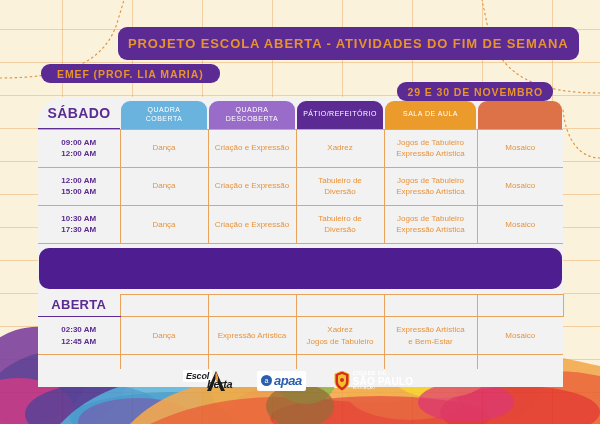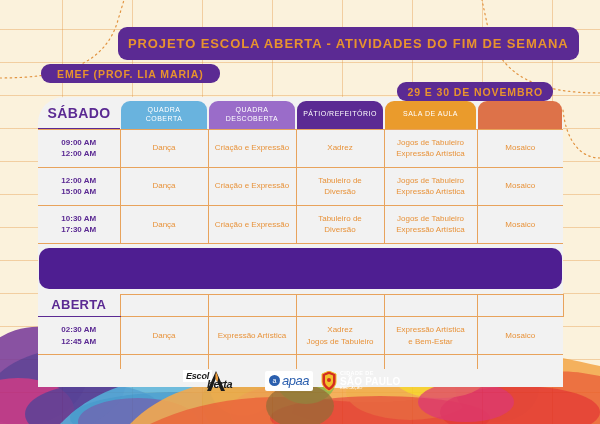--- a/index.html
+++ b/index.html
@@ -130,21 +130,21 @@
     border:0;
     border-bottom:1.2px solid #5B2A93;
     color:#5B2A93; font-weight:bold; font-size:13px;
     text-align:center; letter-spacing:.3px;
   }
   .tail-row td{ height:14px; border:1px solid #E8A35C; border-bottom:0; padding:0; }
   .tail-row td.time{ border-left:0; }
   .tail-row td.last{ border-right:0; }
 
   
-  .logos{ position:absolute; left:183px; top:369px; z-index:8; display:flex; align-items:center; gap:8px; }
+  .logos{ position:absolute; left:183px; top:369px; z-index:8; display:flex; align-items:center; }
   .logo-escola{ position:relative; width:74px; height:24px; }
   .escola-word{
     position:absolute; left:0; top:1px;
     background:#fff; color:#1b1b1b;
     font-style:italic; font-weight:bold; font-size:9px;
     padding:1px 3px; letter-spacing:-.2px;
   }
   .aberta-word{
     position:absolute; left:24px; top:9px;
     color:#1b1b1b; font-style:italic; font-weight:bold; font-size:11px;
@@ -152,22 +152,22 @@
   }
   .logo-apaa{
     background:#fff; border-radius:2px; padding:2px 4px 3px 4px;
     display:flex; align-items:center; gap:2px;
   }
   .apaa-mark{
     width:11px; height:11px; border-radius:50%;
     background:#2B5FAE; color:#fff; font-size:7px;
     display:flex; align-items:center; justify-content:center;
   }
-  .apaa-word{ color:#2B5FAE; font-weight:normal; font-style:italic; font-size:13px; letter-spacing:-.5px; }
-  .logo-sp{ display:flex; align-items:center; gap:3px; }
+  .apaa-word{ color:#2B5FAE; font-weight:bold; font-style:italic; font-size:13px; letter-spacing:-.5px; }
+  .logo-sp{ display:flex; align-items:center; gap:3px;margin-left:28px; }
   .sp-text{ color:#fff; line-height:1; }
   .sp-l1{ font-size:5.5px; font-weight:bold; letter-spacing:.4px; }
   .sp-l2{ font-size:10px; font-weight:bold; letter-spacing:.2px; }
   .sp-l3{ font-size:3.6px; letter-spacing:.3px; }
 </style>
 </head>
 <body>
 
 <div class="bg-grid"></div>
 

